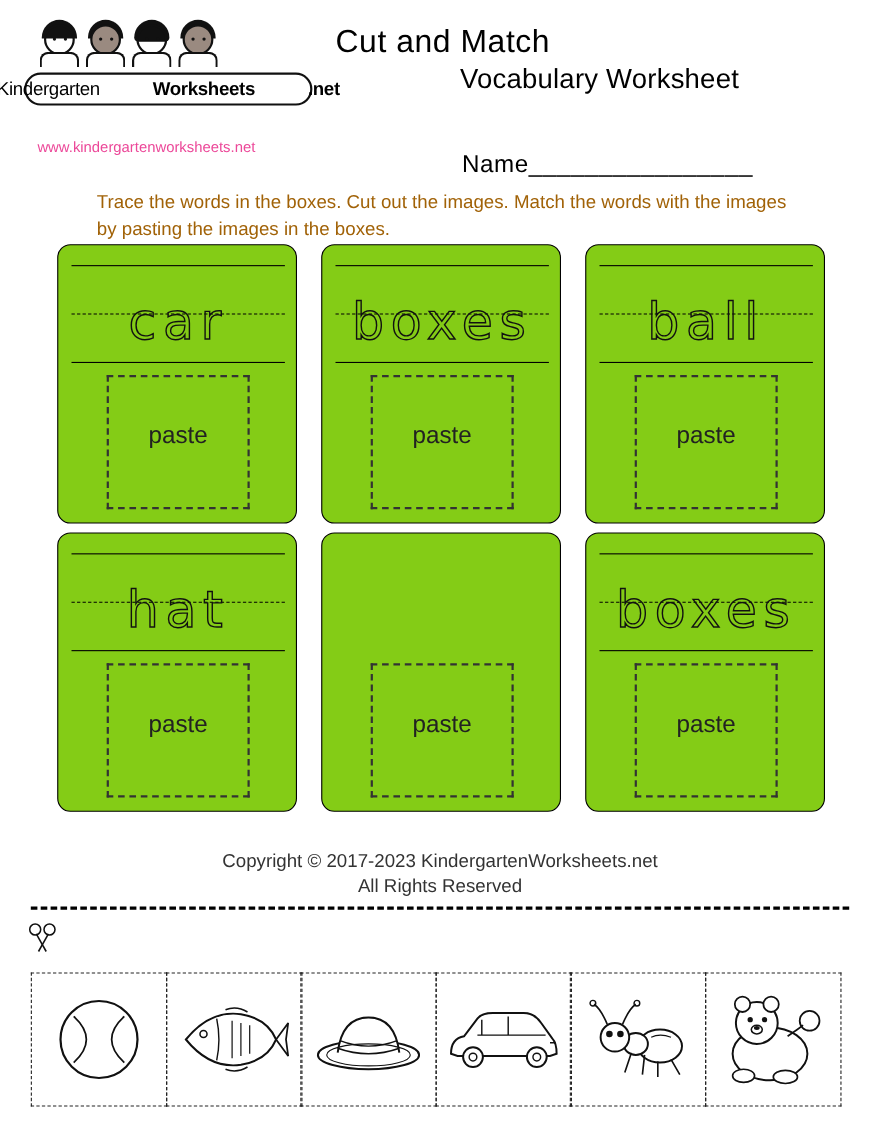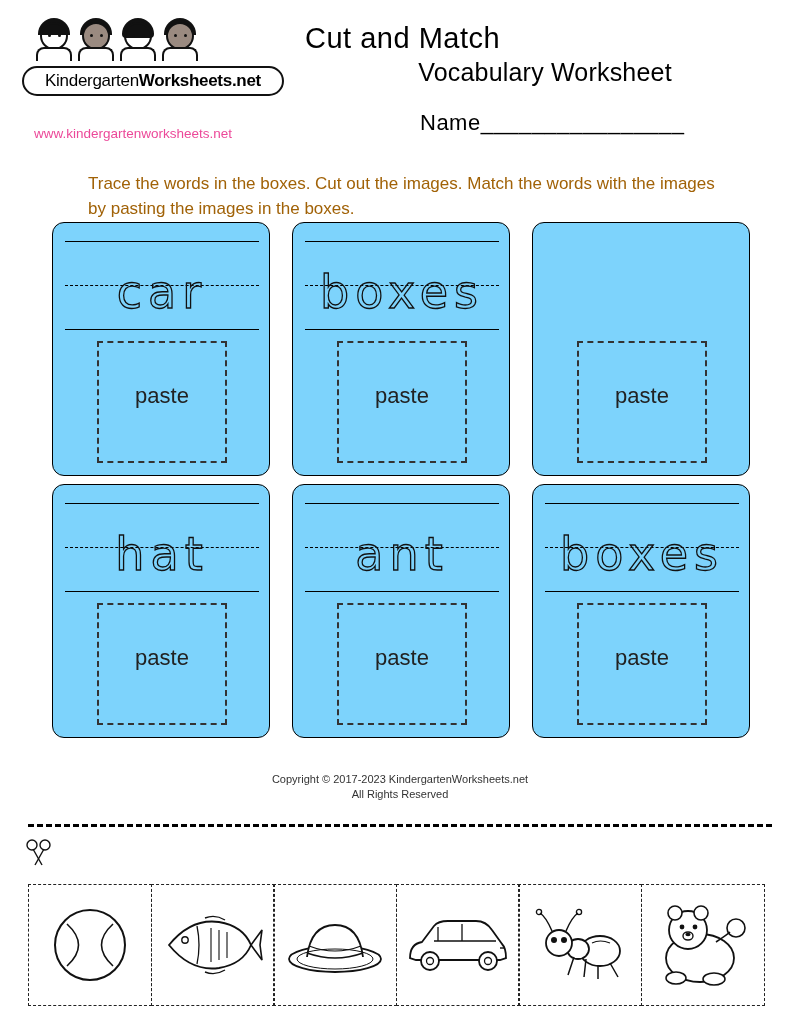--- a/index.html
+++ b/index.html
@@ -79,21 +79,21 @@
     border: 2px solid #111;
     border-radius: 15px;
     background: #fff;
     display: flex; align-items: center; justify-content: center;
   }
   .logo-banner span {
     font-size: 17px;
     letter-spacing: -0.3px;
     white-space: nowrap;
   }
-  .logo-banner .b { font-weight: bold; }
+  .logo-banner .b { font-weight: bold; padding-left: 48px; }
   .logo-url {
     position: absolute;
     left: 12px; top: 112px;
     font-size: 13.5px;
     color: #ec4899;
   }
 
   .title-block {
     position: absolute;
     left: 305px; top: 22px;
@@ -106,21 +106,21 @@
   }
   .title-sub {
     font-size: 25px;
     letter-spacing: 0.2px;
     line-height: 1.25;
     margin-top: 2px;
     text-align: center;
   }
   .name-line {
     position: absolute;
-    left: 420px; top: 110px;
+    left: 420px; top: 136px;
     font-size: 22px;
     letter-spacing: 0.5px;
     white-space: nowrap;
   }
 
   
   .instructions {
     position: absolute;
     left: 88px; top: 172px;
     width: 640px;
@@ -138,21 +138,21 @@
   .row {
     display: flex;
     gap: 22px;
     margin-bottom: 8px;
   }
   .card {
     width: 218px; height: 254px;
     border: 1.5px solid #000;
     border-radius: 12px;
     position: relative;
-    background: #7dd3fc;
+    background: #84cc16;
   }
   .trace-area {
     position: absolute;
     left: 12px; top: 14px;
     width: 194px; height: 96px;
   }
   .rule {
     position: absolute;
     left: 0; width: 194px;
     border-top: 1px solid #000;
@@ -185,21 +185,21 @@
     font-size: 22px;
     color: #222;
   }
 
   
   .copyright {
     position: absolute;
     left: 0; top: 772px;
     width: 800px;
     text-align: center;
-    font-size: 11px;
+    font-size: 17px;
     color: #333;
     line-height: 1.35;
   }
 
   
   .cut-line {
     position: absolute;
     left: 28px; top: 824px;
     width: 744px;
     border-top: 3px dashed #000;
@@ -303,20 +303,26 @@
         <div class="rule mid"></div>
         <div class="rule bot"></div>
         <div class="trace-word">boxes</div>
       </div>
       <div class="paste-box">
         <div class="paste-label">paste</div>
       </div>
     </div>
 
     <div class="card">
+      <div class="trace-area">
+        <div class="rule top"></div>
+        <div class="rule mid"></div>
+        <div class="rule bot"></div>
+        <div class="trace-word">ball</div>
+      </div>
       <div class="paste-box">
         <div class="paste-label">paste</div>
       </div>
     </div>
 
   </div>
 
   <div class="row">
 
     <div class="card">
@@ -325,26 +331,20 @@
         <div class="rule mid"></div>
         <div class="rule bot"></div>
         <div class="trace-word">hat</div>
       </div>
       <div class="paste-box">
         <div class="paste-label">paste</div>
       </div>
     </div>
 
     <div class="card">
-      <div class="trace-area">
-        <div class="rule top"></div>
-        <div class="rule mid"></div>
-        <div class="rule bot"></div>
-        <div class="trace-word">ant</div>
-      </div>
       <div class="paste-box">
         <div class="paste-label">paste</div>
       </div>
     </div>
 
     <div class="card">
       <div class="trace-area">
         <div class="rule top"></div>
         <div class="rule mid"></div>
         <div class="rule bot"></div>

